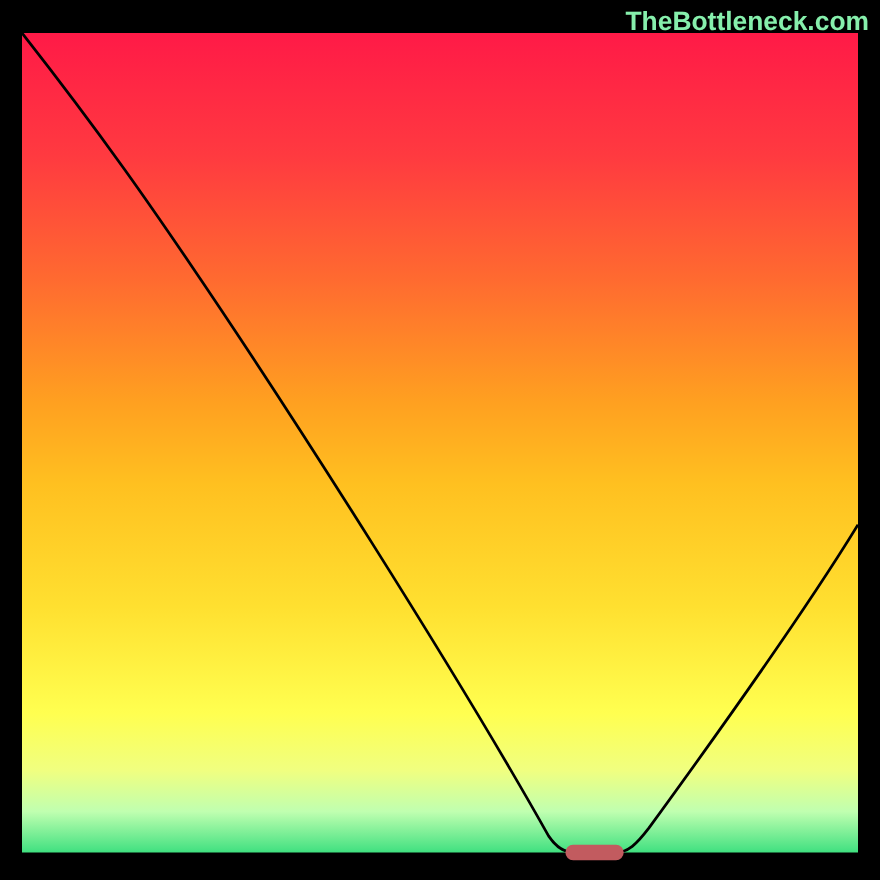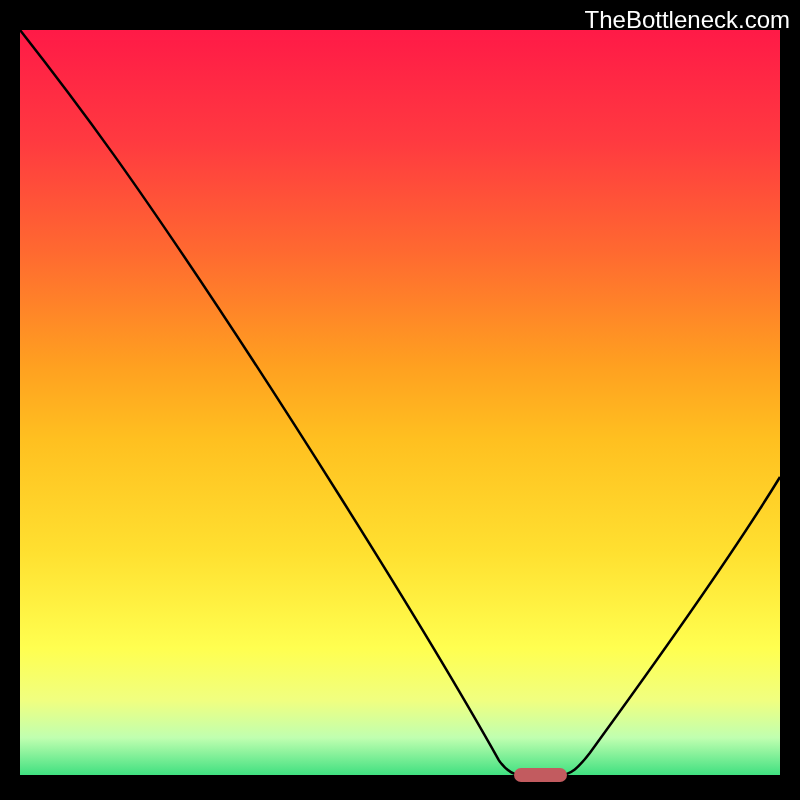--- a/index.html
+++ b/index.html
@@ -1,16 +1,16 @@
 <!DOCTYPE html>
 <html><head>
 <meta charset="utf-8">
 <style>
 body { margin: 0; padding: 0; background: #000; width: 800px; height: 800px; position: relative; font-family: Arial, sans-serif; }
-.watermark { position: absolute; top: 6px; right: 10px; color: #ffffff; font-size: 24px; font-weight: normal; z-index: 10; }
+.watermark { position: absolute; top: 6px; right: 10px; color: #86efac; font-size: 24px; font-weight: bold; z-index: 10; }
 .chart-bg { position: absolute; left: 20px; top: 30px; width: 760px; height: 745px; background: linear-gradient(to bottom,
   #ff1a47 0%,
   #ff3a40 15%,
   #ff6a30 30%,
   #ffa020 45%,
   #ffc020 55%,
   #ffe030 70%,
   #ffff50 83%,
   #f0ff80 90%,
   #c0ffb0 95%,

